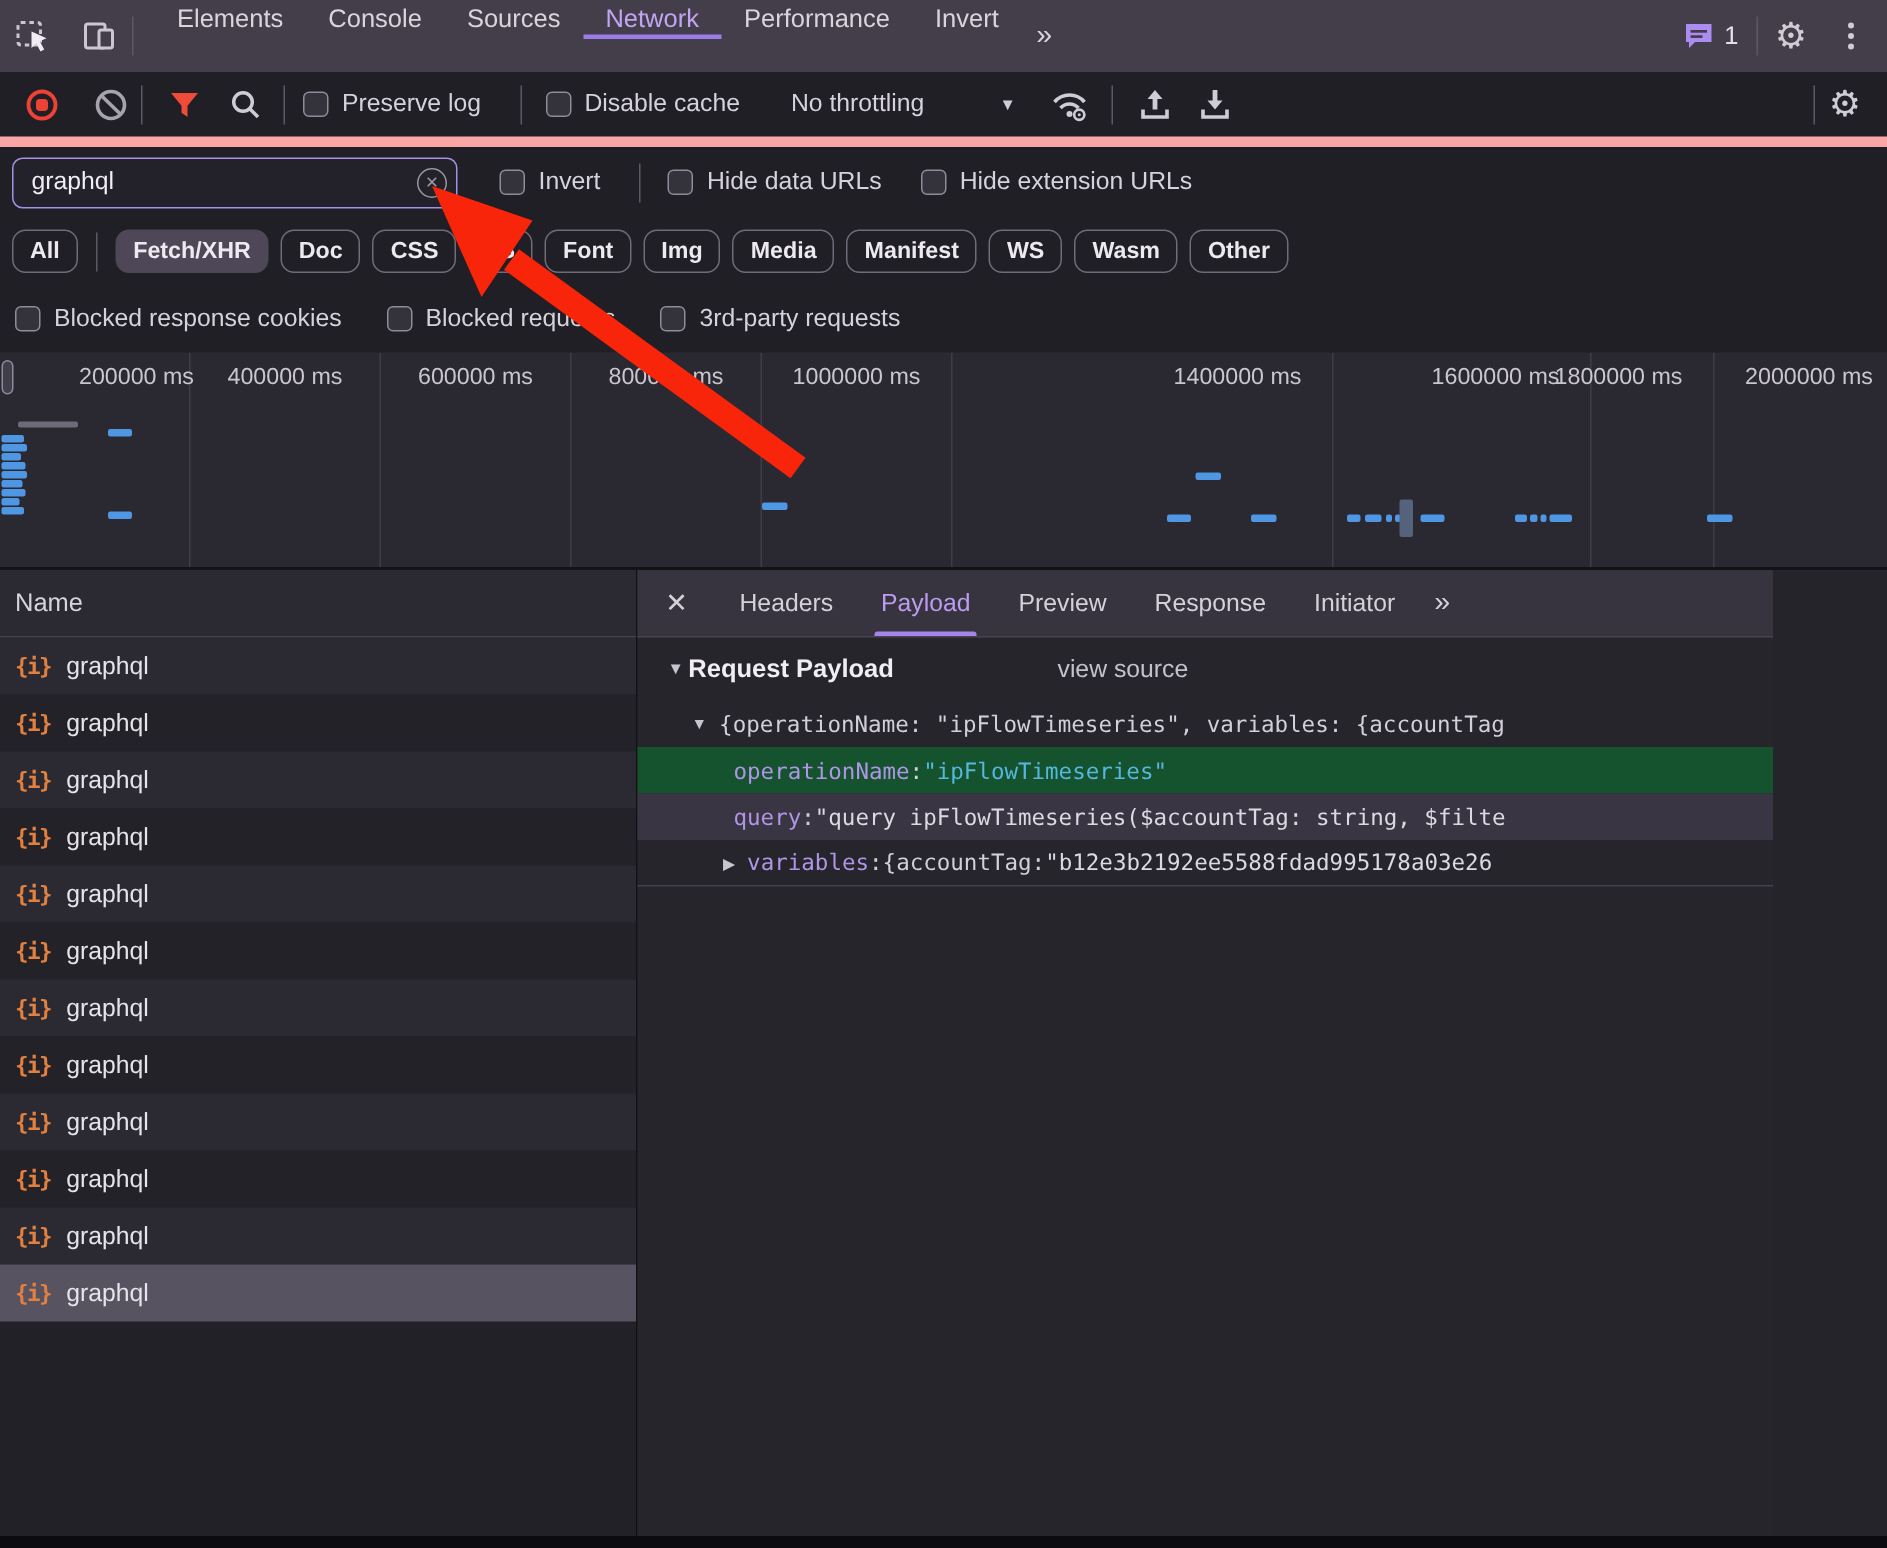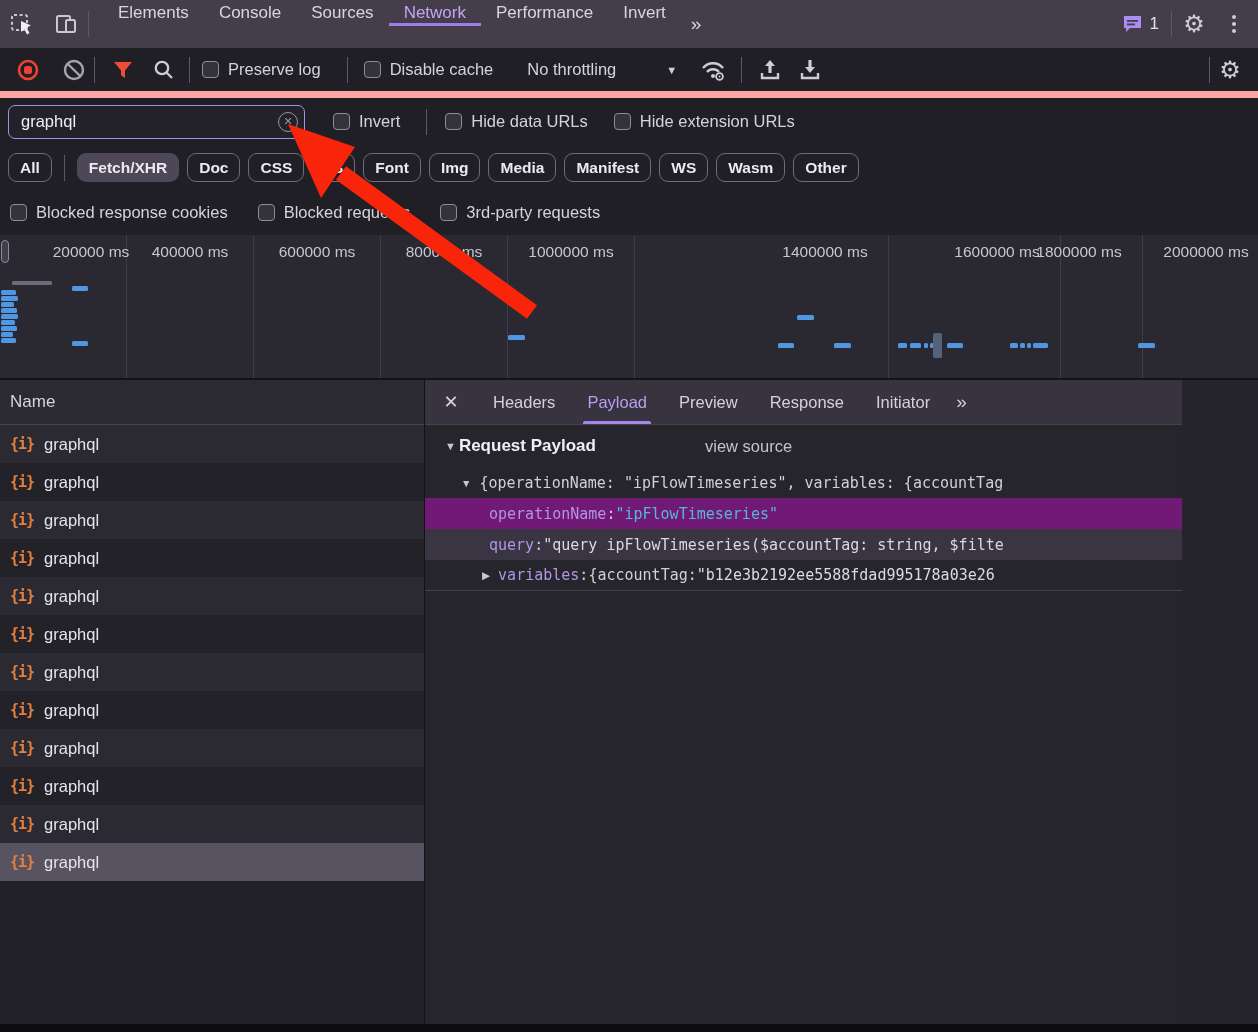--- a/index.html
+++ b/index.html
@@ -71,21 +71,21 @@
   .payload-header { height:42px; display:flex; align-items:center; padding-left:20px; }
   .payload-header .tri { color:#c9c5d0; font-size:11px; margin-right:3px; }
   .payload-title { font-size:17px; font-weight:bold; color:#f0edf4; }
   .view-source { position:absolute; left:280px; font-size:16.5px; color:#c5c1cc; }
   .prow { height:31px; display:flex; align-items:center; white-space:nowrap; overflow:hidden;
     font-family:"DejaVu Sans Mono", monospace; font-size:15px; }
   .prow .tri { font-size:10.5px; color:#c9c5d0; margin-right:8px; font-family:"Liberation Sans", sans-serif; }
   .prow.lvl1 { padding-left:36px; }
   .prow.lvl2 { padding-left:64px; }
   .prow.lvl2t { padding-left:57px; }
-  .prow.bg-dark { background:#701a75; }
+  .prow.bg-dark { background:#14532d; }
   .prow.bg-sel { background:#3a3542; }
   .prow.bordered { border-bottom:1px solid #45414c; }
   .seg-txt { color:#d2cfd9; } .seg-key { color:#b095e6; } .seg-str { color:#56b6dd; } .seg-val { color:#dcd9e2; }
 
   .bottom-strip { height:8px; background:#0c0b10; }
 
   .arrow-overlay { position:fixed; left:0; top:0; width:1258px; height:1032px; pointer-events:none; z-index:50; }
 </style>
 </head>
 <body>

